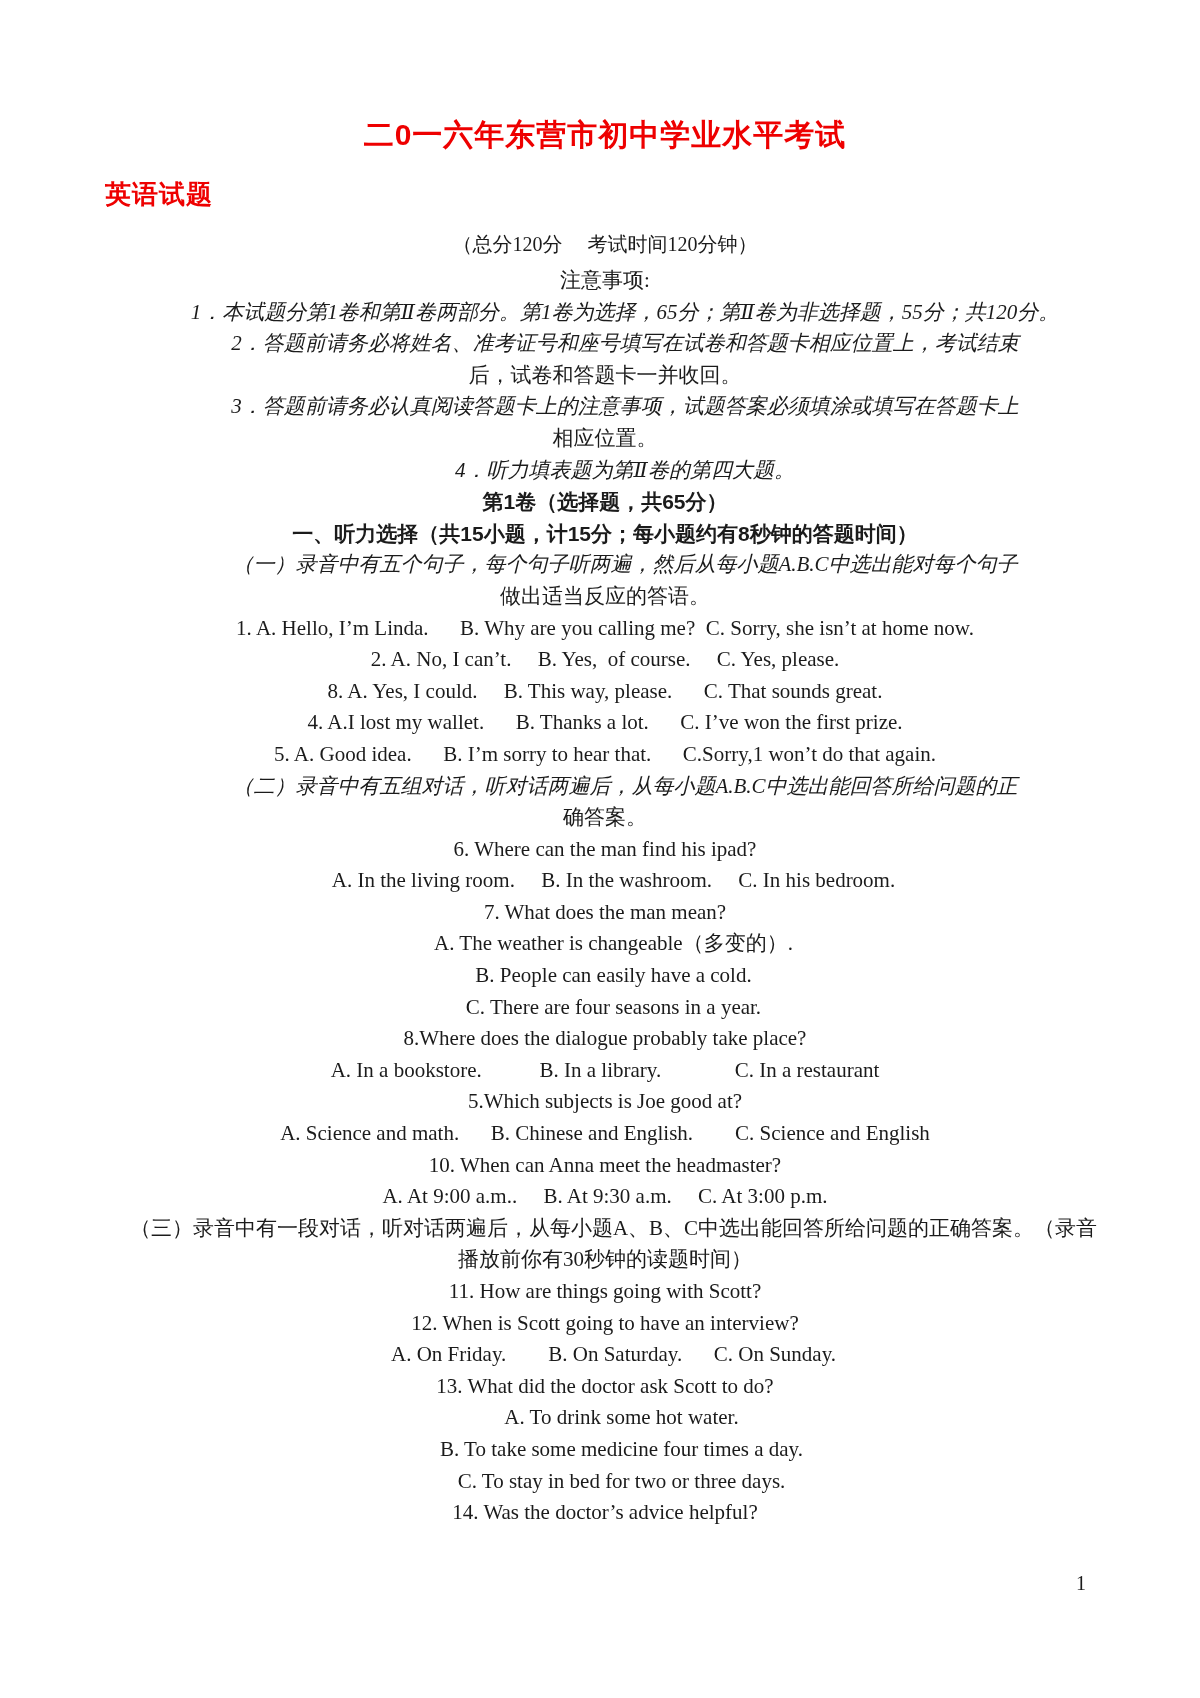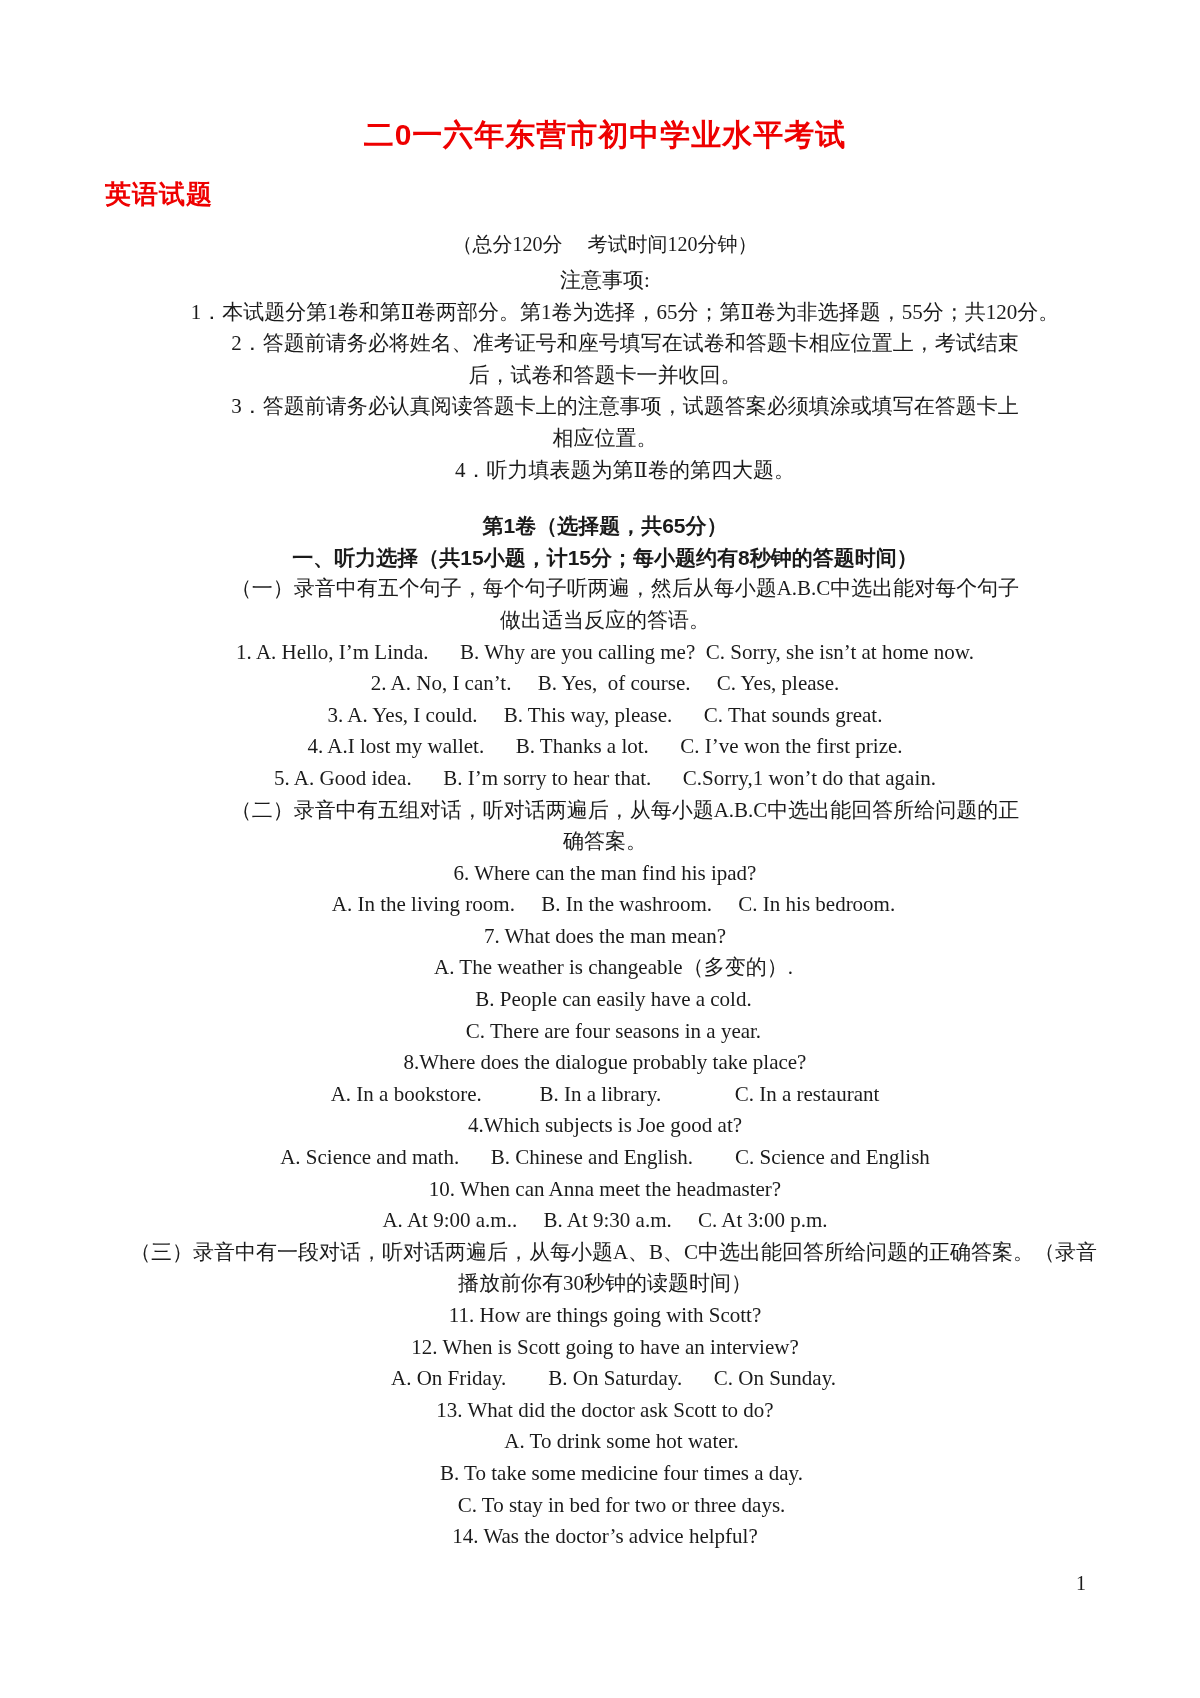--- a/index.html
+++ b/index.html
@@ -51,22 +51,22 @@
   .line {
     font-size: 21px;
     line-height: 31.6px;
     white-space: pre-wrap;
     text-align: center;
   }
   .b {
     font-weight: bold;
     font-family: "Liberation Sans", "DejaVu Sans", sans-serif;
   }
-  .c { text-align: center; margin-top: 24px; }
-  .i1 { padding-left: 40px; }
+  .c { text-align: center; }
+  .i1 { padding-left: 40px; font-style: italic; }
   .i2 { padding-left: 17px; }
   .i3 { padding-left: 33px; }
   .page-number {
     position: absolute;
     left: 1076px;
     top: 1570px;
     font-size: 20px;
     line-height: 26px;
   }
 </style>
@@ -85,34 +85,34 @@
         <div class="line">后，试卷和答题卡一并收回。</div>
         <div class="line i1">3．答题前请务必认真阅读答题卡上的注意事项，试题答案必须填涂或填写在答题卡上</div>
         <div class="line">相应位置。</div>
         <div class="line i1">4．听力填表题为第Ⅱ卷的第四大题。</div>
         <div class="line c b">第1卷（选择题，共65分）</div>
         <div class="line b">一、听力选择（共15小题，计15分；每小题约有8秒钟的答题时间）</div>
         <div class="line i1">（一）录音中有五个句子，每个句子听两遍，然后从每小题A.B.C中选出能对每个句子</div>
         <div class="line">做出适当反应的答语。</div>
         <div class="line">1. A. Hello, I’m Linda.      B. Why are you calling me?  C. Sorry, she isn’t at home now.</div>
         <div class="line">2. A. No, I can’t.     B. Yes,  of course.     C. Yes, please.</div>
-        <div class="line">3. A. Yes, I could.     B. This way, please.      C. That sounds great.</div>
+        <div class="line">8. A. Yes, I could.     B. This way, please.      C. That sounds great.</div>
         <div class="line">4. A.I lost my wallet.      B. Thanks a lot.      C. I’ve won the first prize.</div>
         <div class="line">5. A. Good idea.      B. I’m sorry to hear that.      C.Sorry,1 won’t do that again.</div>
         <div class="line i1">（二）录音中有五组对话，听对话两遍后，从每小题A.B.C中选出能回答所给问题的正</div>
         <div class="line">确答案。</div>
         <div class="line">6. Where can the man find his ipad?</div>
         <div class="line i2">A. In the living room.     B. In the washroom.     C. In his bedroom.</div>
         <div class="line">7. What does the man mean?</div>
         <div class="line i2">A. The weather is changeable（多变的）.</div>
         <div class="line i2">B. People can easily have a cold.</div>
         <div class="line i2">C. There are four seasons in a year.</div>
         <div class="line">8.Where does the dialogue probably take place?</div>
         <div class="line">A. In a bookstore.           B. In a library.              C. In a restaurant</div>
-        <div class="line">4.Which subjects is Joe good at?</div>
+        <div class="line">5.Which subjects is Joe good at?</div>
         <div class="line">A. Science and math.      B. Chinese and English.        C. Science and English</div>
         <div class="line">10. When can Anna meet the headmaster?</div>
         <div class="line">A. At 9:00 a.m..     B. At 9:30 a.m.     C. At 3:00 p.m.</div>
         <div class="line i2">（三）录音中有一段对话，听对话两遍后，从每小题A、B、C中选出能回答所给问题的正确答案。（录音</div>
         <div class="line">播放前你有30秒钟的读题时间）</div>
         <div class="line">11. How are things going with Scott?</div>
         <div class="line">12. When is Scott going to have an interview?</div>
         <div class="line i2">A. On Friday.        B. On Saturday.      C. On Sunday.</div>
         <div class="line">13. What did the doctor ask Scott to do?</div>
         <div class="line i3">A. To drink some hot water.</div>

